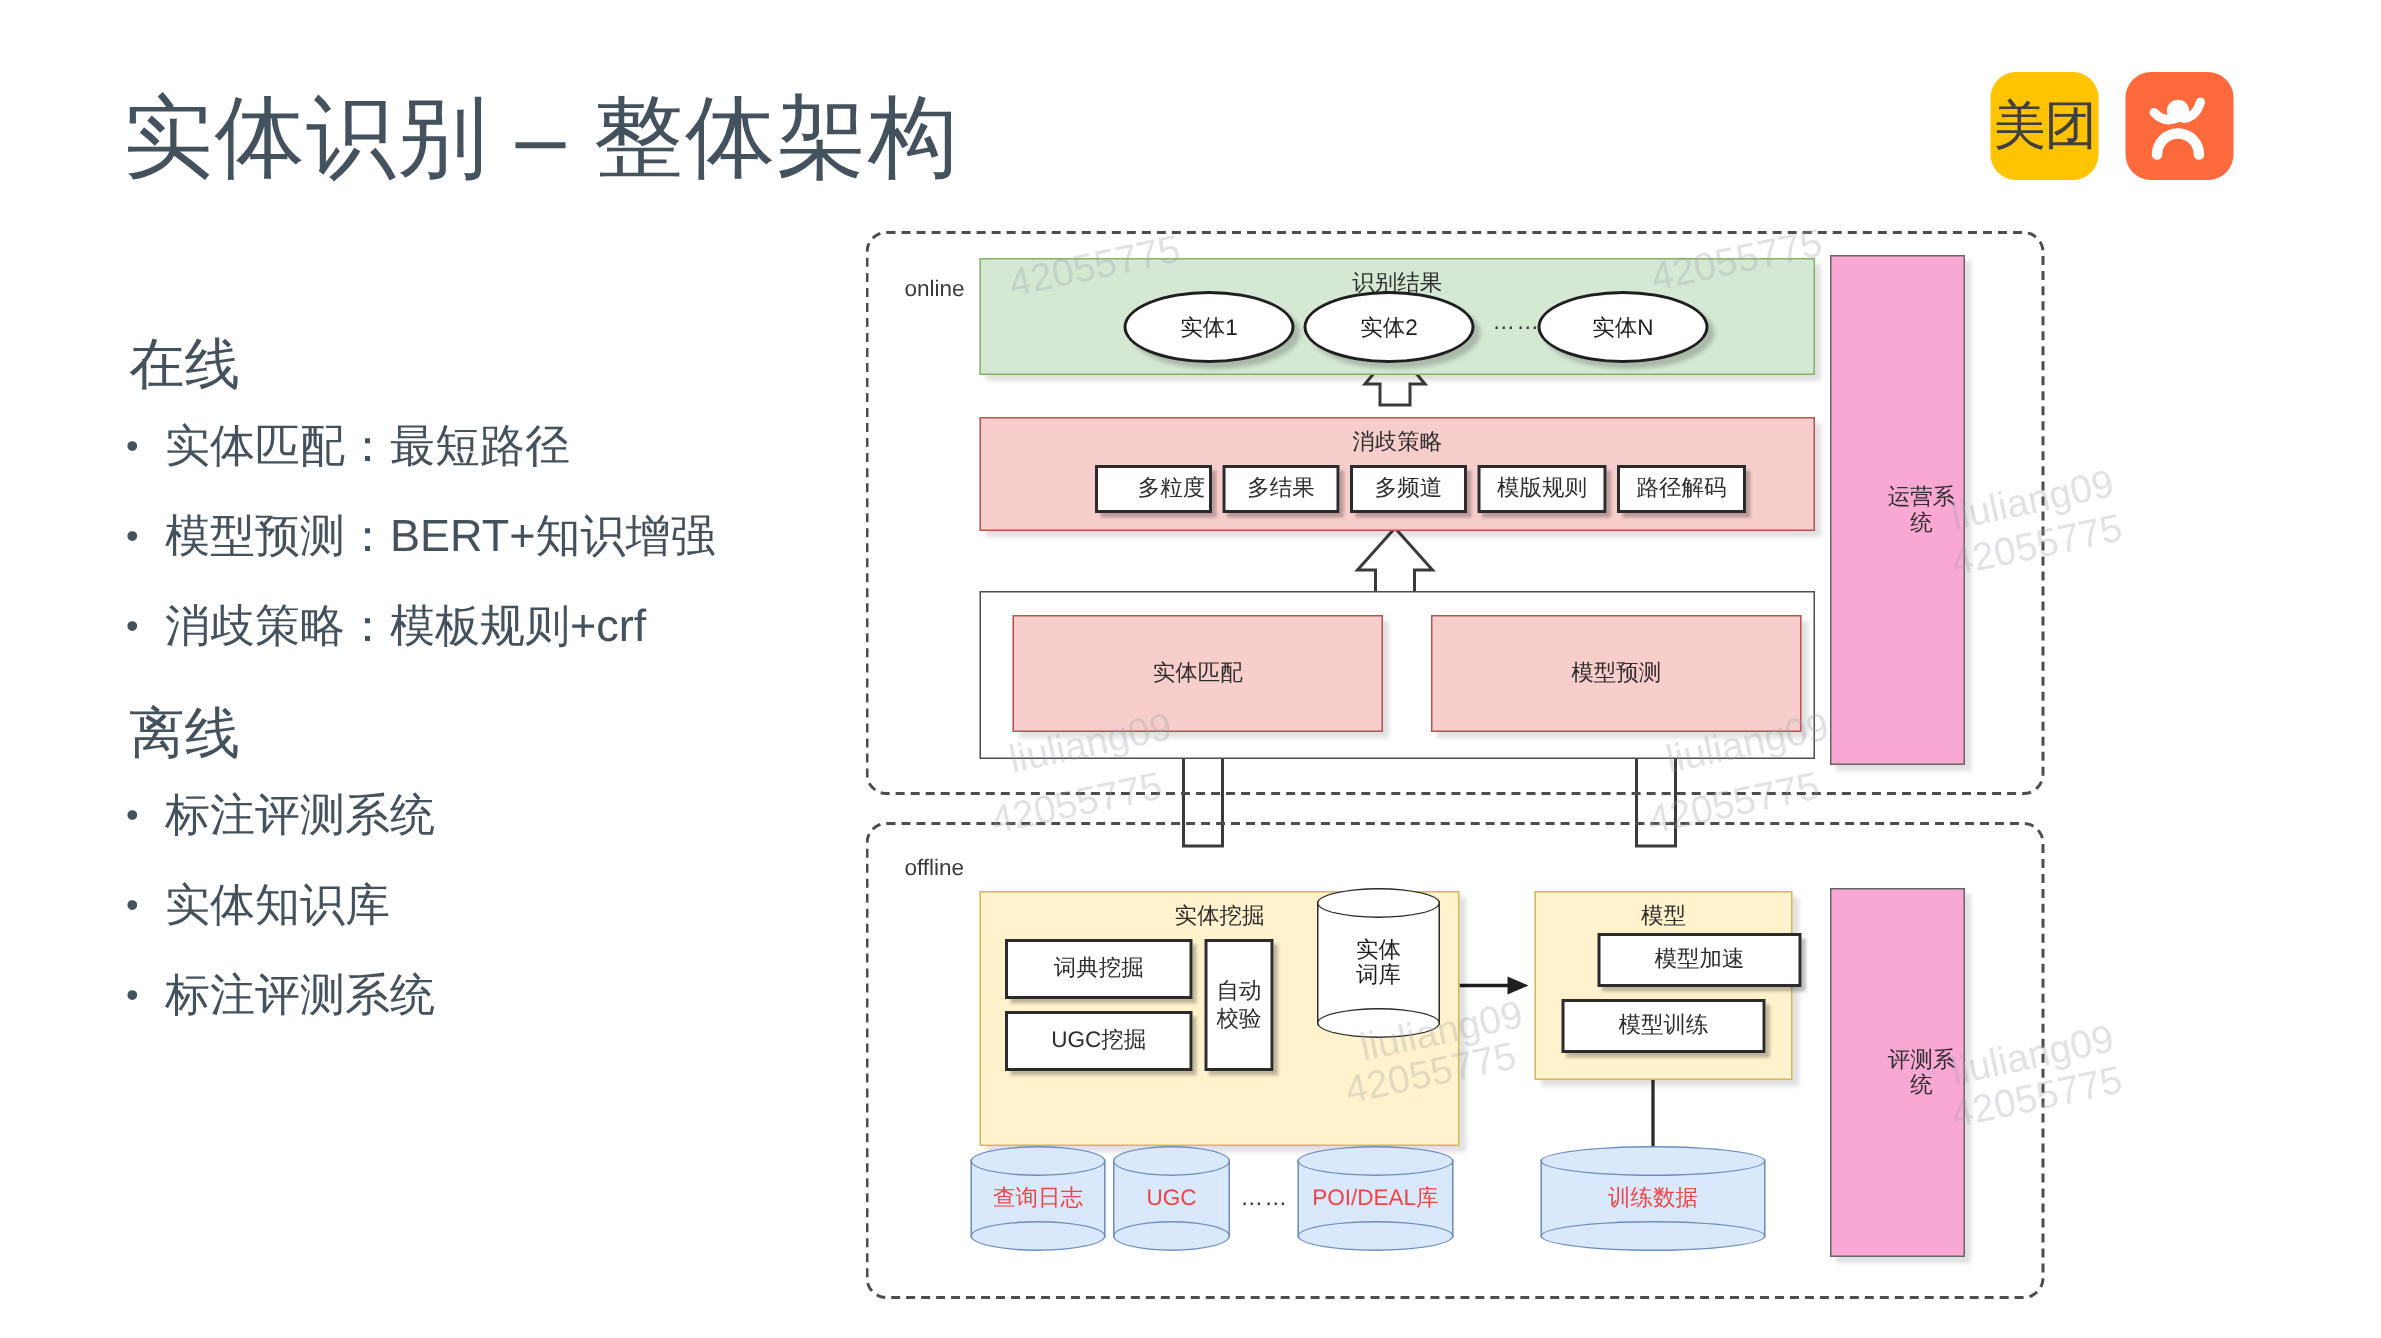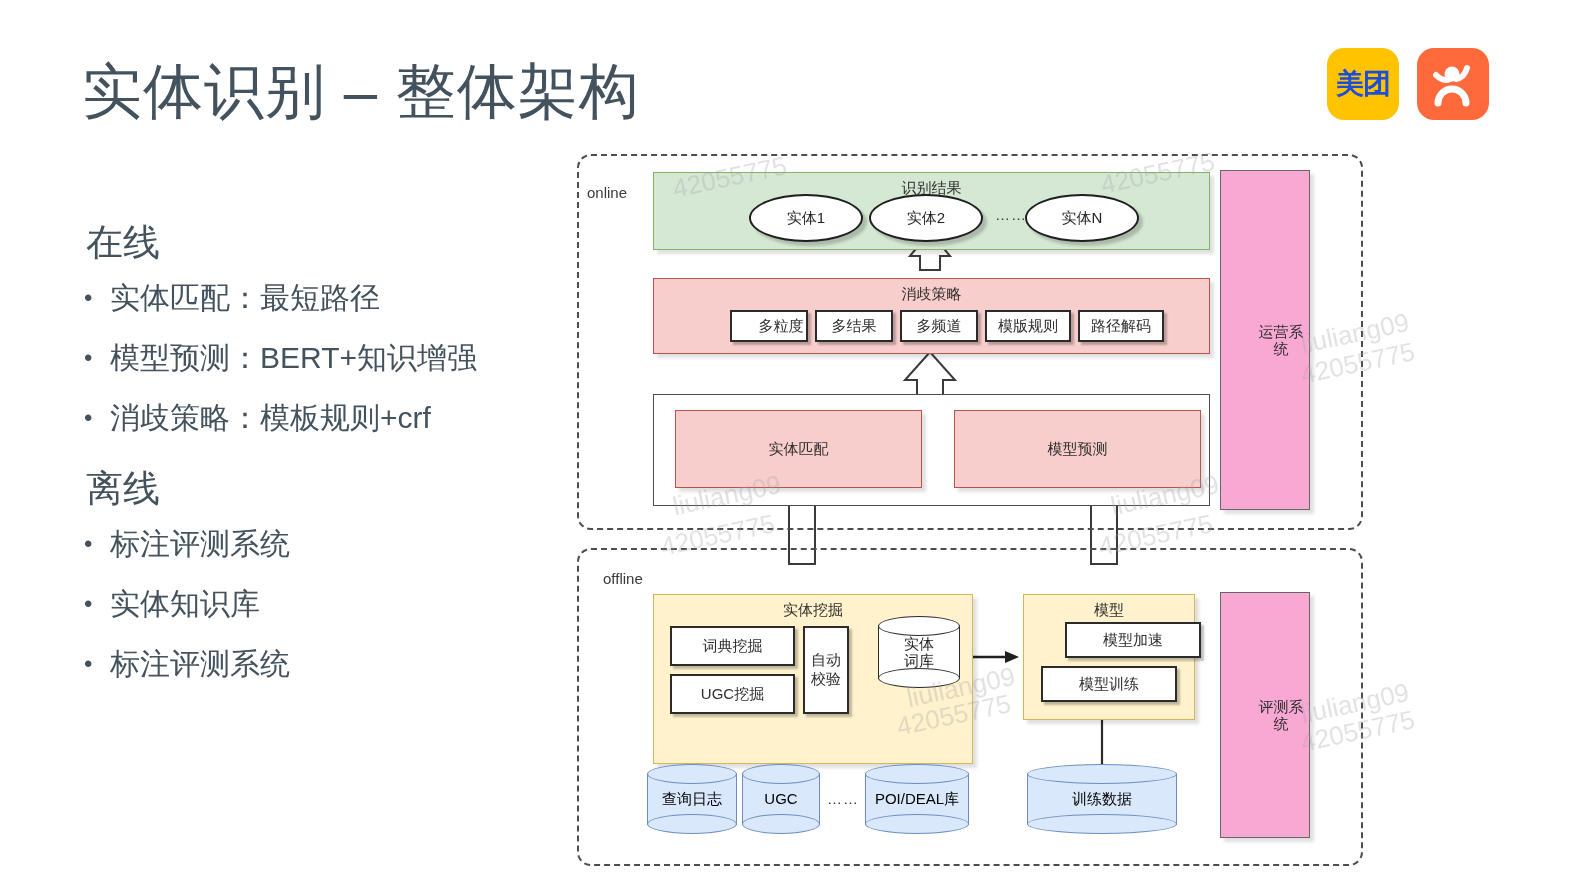--- a/index.html
+++ b/index.html
@@ -8,21 +8,21 @@
 
   
   .slide-title{position:absolute;left:82px;top:52px;font-size:60px;font-weight:400;
                letter-spacing:1px;color:#44525e;white-space:nowrap;}
 
   
   .logo-wrap{position:absolute;right:98px;top:48px;display:flex;gap:18px;align-items:center;}
   .logo{width:72px;height:72px;border-radius:17px;display:flex;align-items:center;
         justify-content:center;}
   .logo-meituan{background:#ffc300;}
-  .logo-meituan span{font-size:28px;font-weight:700;color:#1d4ed8;letter-spacing:-1px;
+  .logo-meituan span{font-size:35px;font-weight:400;color:#404040;letter-spacing:-1px;
         font-family:"DejaVu Sans","Liberation Sans",sans-serif;line-height:1;}
   .logo-dianping{background:#ff6a3d;position:relative;}
 
   
   .lead{position:absolute;font-size:37px;color:#44525e;font-weight:400;}
   .lead-online{left:86px;top:218px;}
   .lead-offline{left:86px;top:464px;}
   .bullets{position:absolute;left:80px;}
   .bullets.online{top:278px;}
   .bullets.offline{top:524px;}
@@ -56,21 +56,21 @@
 
   
   .cyl{position:absolute;}
   .cyl .body{position:absolute;left:0;right:0;top:9px;bottom:9px;border-left:1.6px solid #6c8ebf;
              border-right:1.6px solid #6c8ebf;background:#dae8fc;}
   .cyl .top{position:absolute;left:0;right:0;top:0;height:18px;border:1.6px solid #6c8ebf;
             border-radius:50%;background:#dae8fc;}
   .cyl .bot{position:absolute;left:0;right:0;bottom:0;height:18px;border:1.6px solid #6c8ebf;
             border-radius:50%;background:#dae8fc;}
   .cyl .lbl{position:absolute;left:0;right:0;top:50%;transform:translateY(-50%);text-align:center;
-            font-size:15px;color:#000000;line-height:1.15;z-index:3;}
+            font-size:15px;color:#ef4444;line-height:1.15;z-index:3;}
   .cyl-white .body{background:#fff;border-left:1.6px solid #2b2b2b;border-right:1.6px solid #2b2b2b;}
   .cyl-white .top,.cyl-white .bot{background:#fff;border:1.6px solid #2b2b2b;}
   .cyl-white .lbl{color:#1f1f1f;}
 
   svg.ov{position:absolute;left:0;top:0;width:790px;height:714px;overflow:visible;pointer-events:none;}
 
   
   .wm{position:absolute;color:rgba(160,160,170,.30);font-size:26px;
       transform:rotate(-12deg);pointer-events:none;user-select:none;white-space:nowrap;}
 </style>
@@ -147,21 +147,21 @@
     <polygon points="116,553 110,568 122,568" fill="#2b2b2b"></polygon>
     <line x1="205" y1="612" x2="205" y2="565" stroke="#2b2b2b" stroke-width="2.2"></line>
     <polygon points="205,553 199,568 211,568" fill="#2b2b2b"></polygon>
     <line x1="342" y1="612" x2="342" y2="565" stroke="#2b2b2b" stroke-width="2.2"></line>
     <polygon points="342,553 336,568 348,568" fill="#2b2b2b"></polygon>
     <line x1="527" y1="612" x2="527" y2="565" stroke="#2b2b2b" stroke-width="2.2"></line>
     <polygon points="527,553 521,568 533,568" fill="#2b2b2b"></polygon>
   </svg>
 
   <div class="dashbox" style="left:2px;top:2px;width:782px;height:372px;"></div>
-  <div class="zone-label" style="left:12px;top:32px;">online</div>
+  <div class="zone-label" style="left:28px;top:32px;">online</div>
 
   <div class="gbox green" style="left:78px;top:20px;width:557px;height:78px;">
     <div class="boxtitle">识别结果</div>
   </div>
   <div class="ellipse" style="left:174px;top:42px;width:110px;height:44px;">实体1</div>
   <div class="ellipse" style="left:294px;top:42px;width:110px;height:44px;">实体2</div>
   <div class="dots" style="left:420px;top:54px;">……</div>
   <div class="ellipse" style="left:450px;top:42px;width:110px;height:44px;">实体N</div>
 
   <div class="gbox pink" style="left:78px;top:126px;width:557px;height:76px;">
@@ -186,21 +186,21 @@
     <div class="boxtitle">实体挖掘</div>
   </div>
   <div class="gbox plainwhite centered" style="left:95px;top:474px;width:125px;height:40px;">词典挖掘</div>
   <div class="gbox plainwhite centered" style="left:95px;top:522px;width:125px;height:40px;">UGC挖掘</div>
   <div class="gbox plainwhite" style="left:228px;top:474px;width:46px;height:88px;
        display:flex;flex-direction:column;align-items:center;justify-content:center;font-size:15px;color:#2e2e2e;">
     <div>自动</div>
     <div>校验</div>
   </div>
 
-  <div class="cyl cyl-white" style="left:303px;top:464px;width:82px;height:72px;">
+  <div class="cyl cyl-white" style="left:303px;top:440px;width:82px;height:100px;">
     <div class="body"></div>
       <div class="top"></div>
       <div class="bot"></div>
     <div class="lbl">
       <div>实体</div>
       <div>词库</div>
     </div>
   </div>
 
   <div class="gbox yellow" style="left:448px;top:442px;width:172px;height:126px;">

